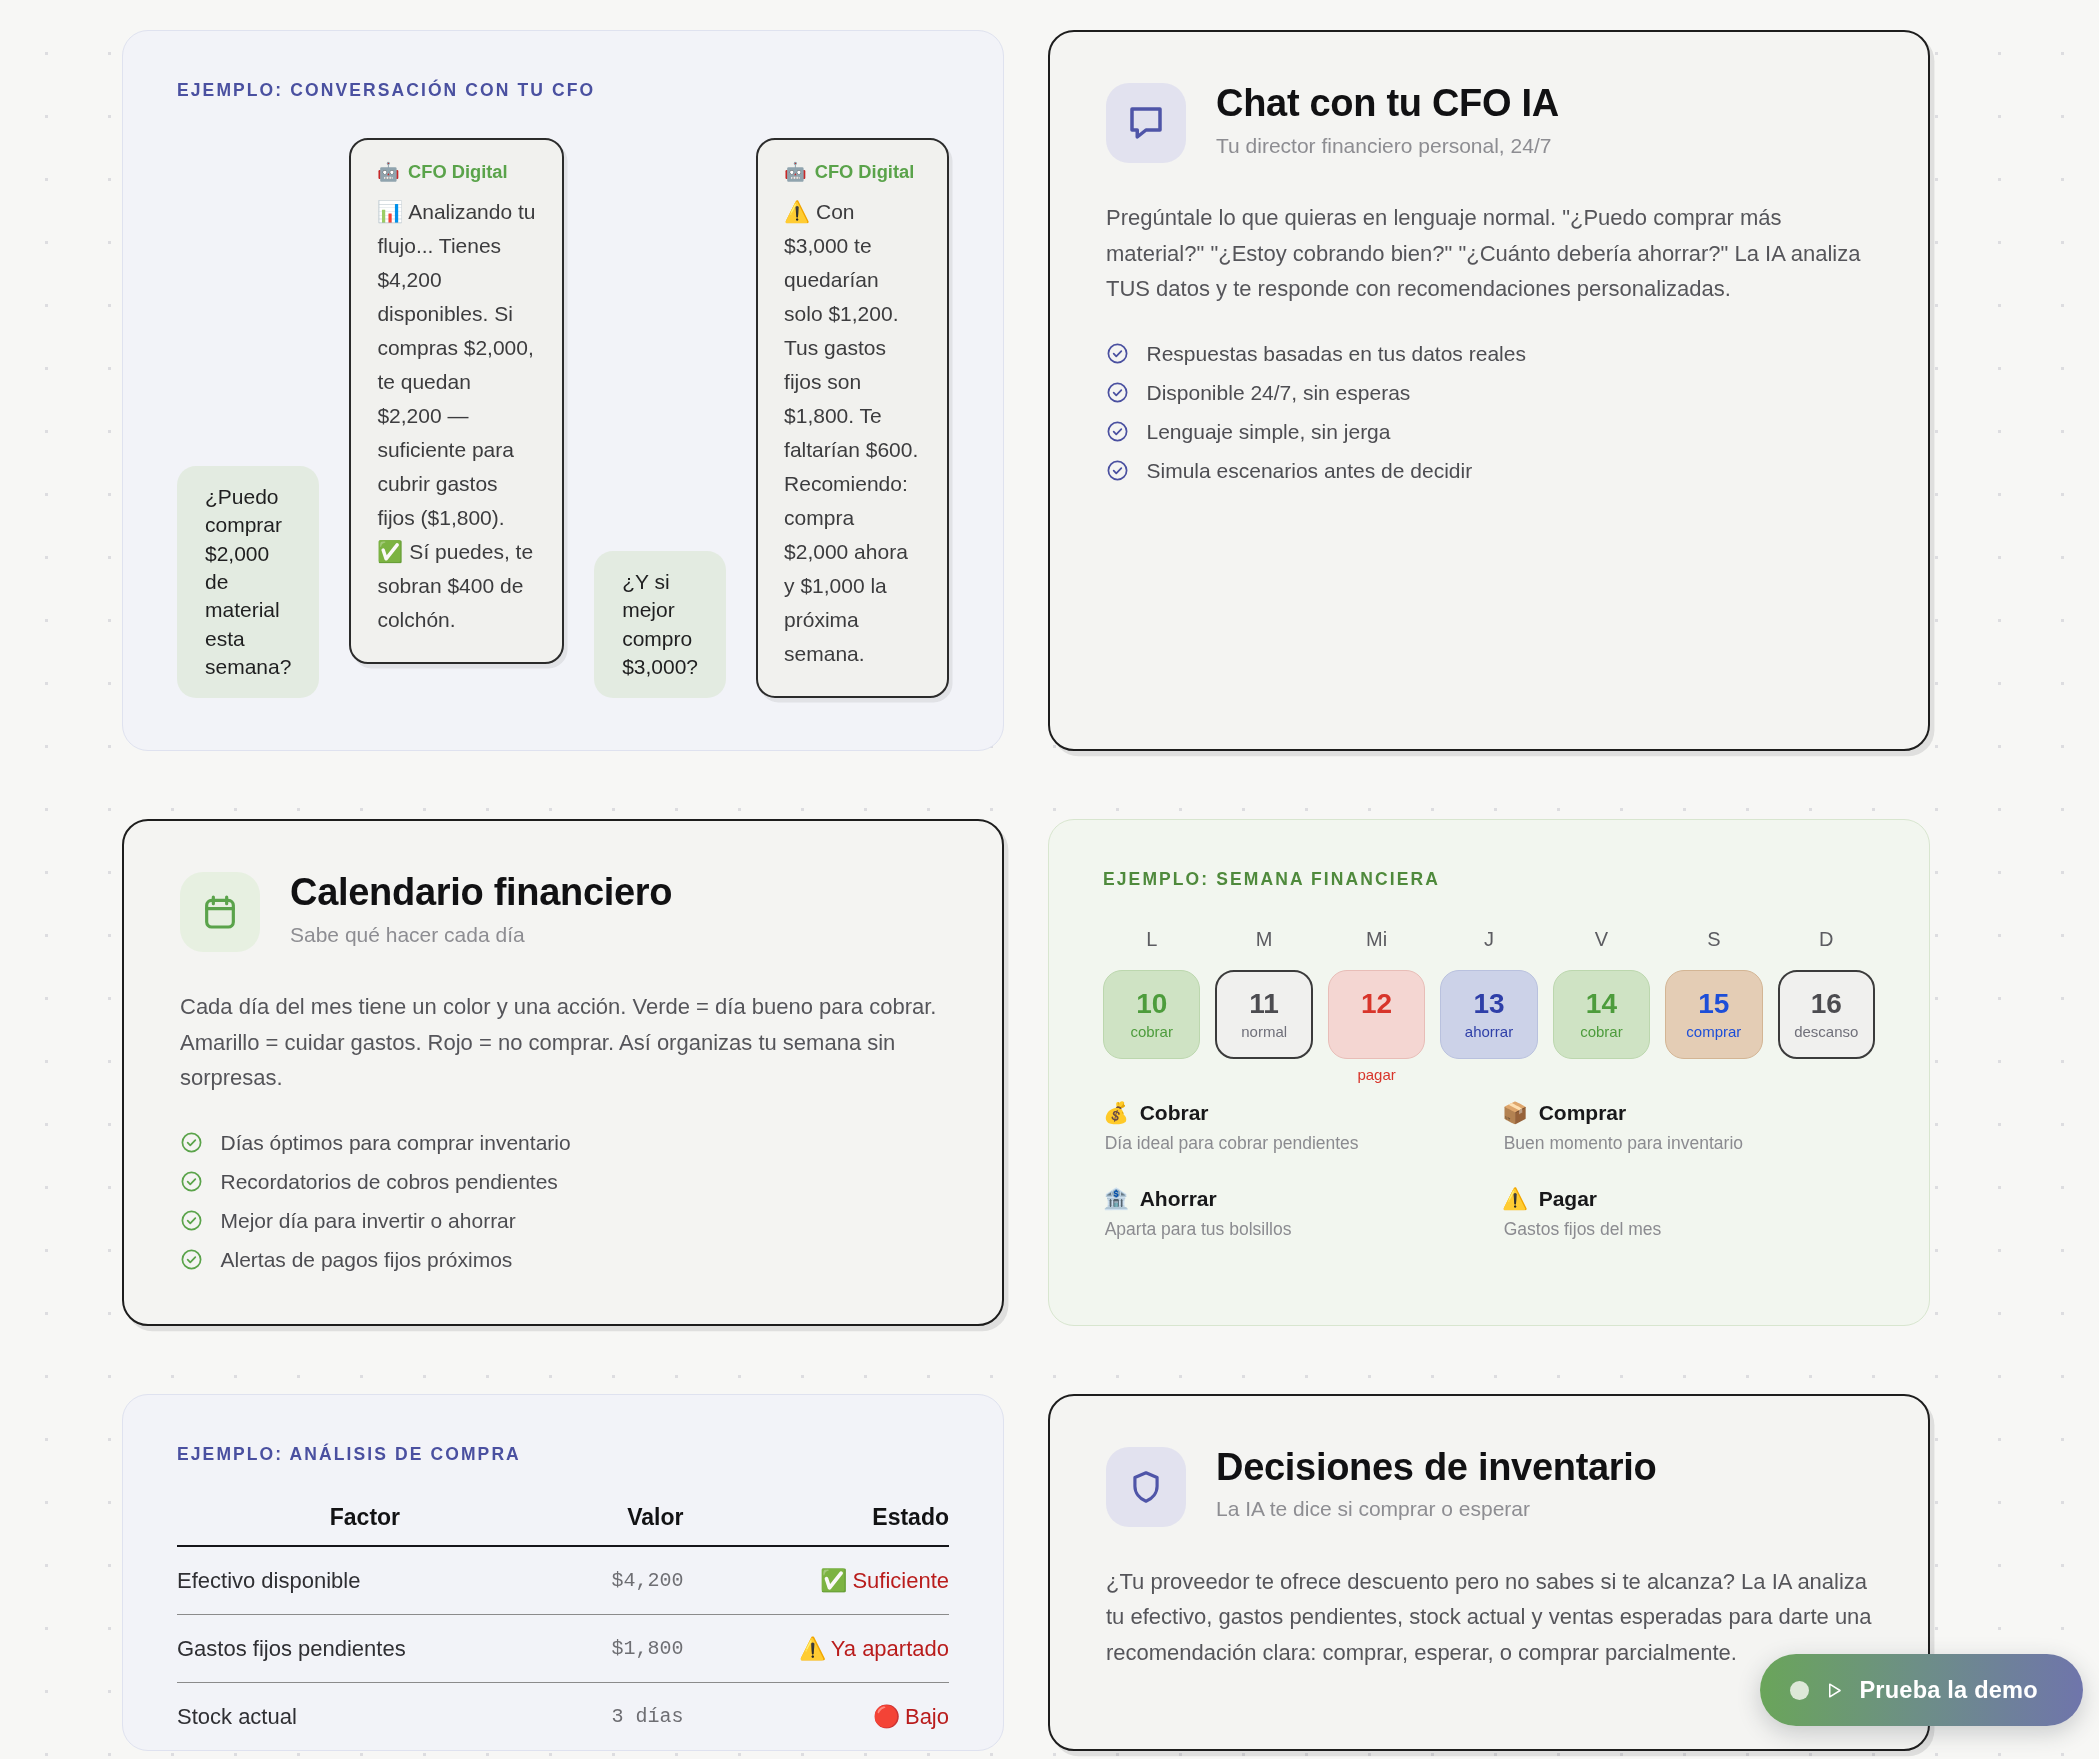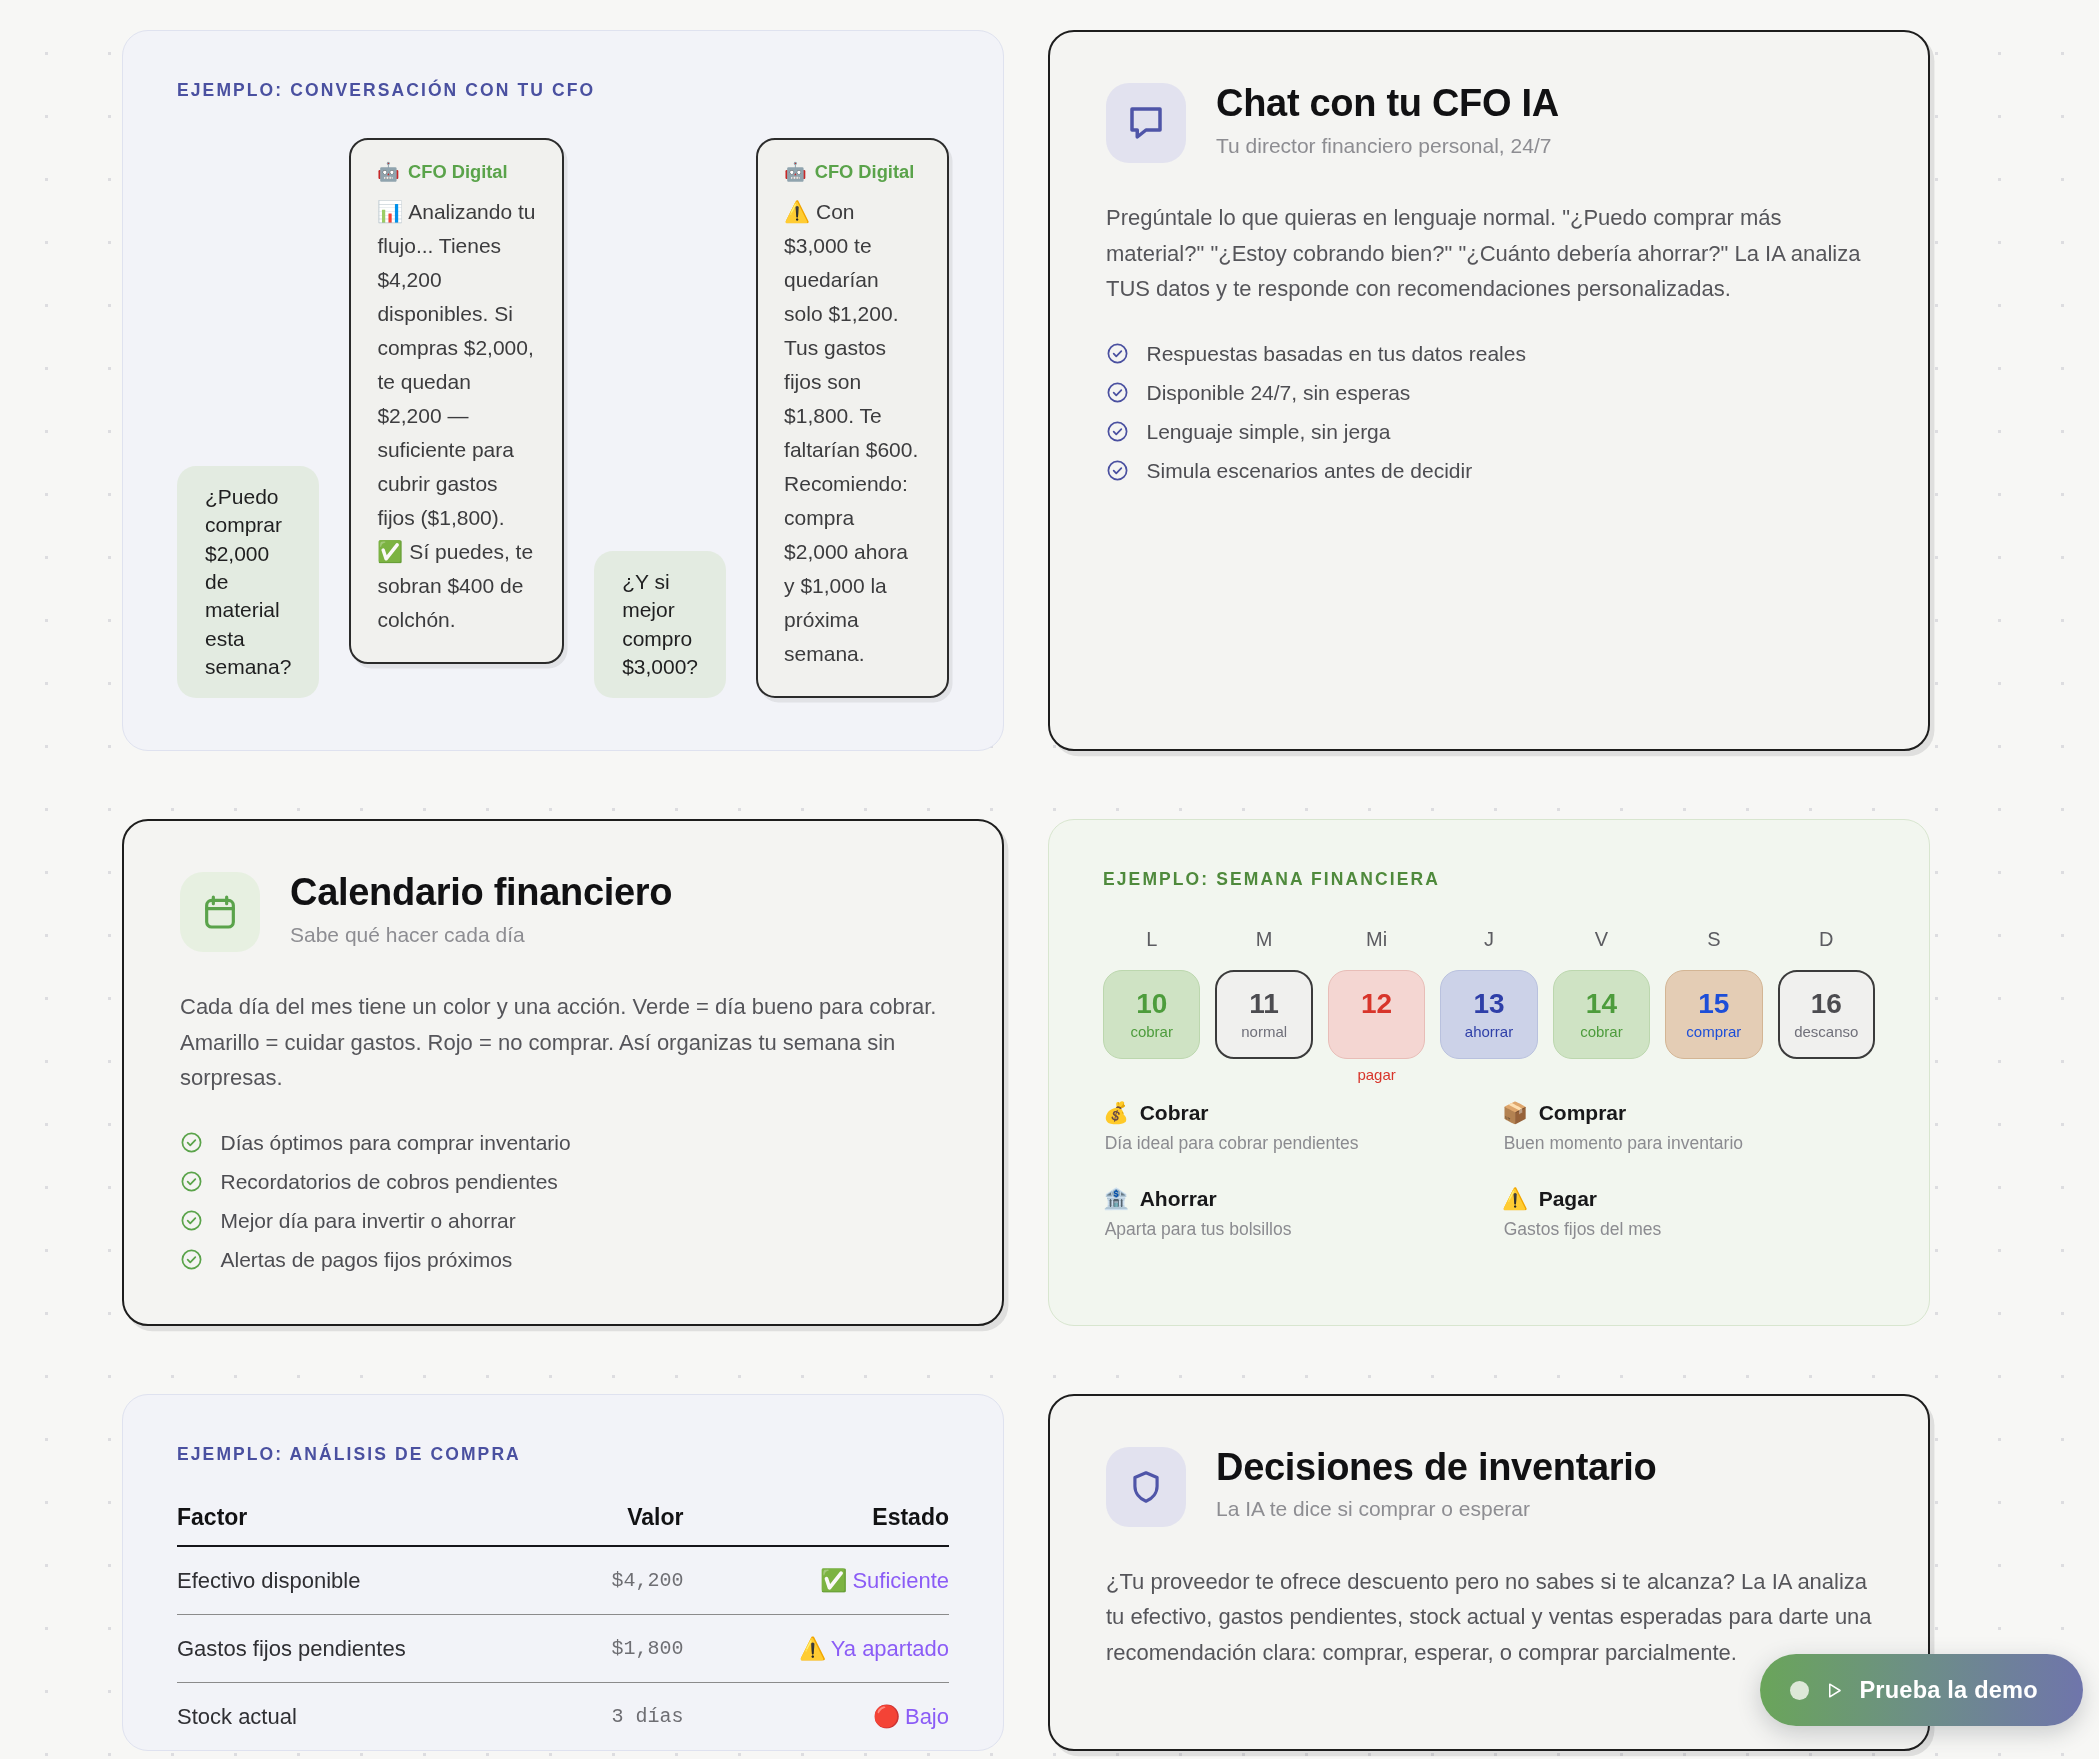--- a/index.html
+++ b/index.html
@@ -220,38 +220,38 @@
     border-collapse: collapse;
     font-size: 22px;
   }
   table.analysis th {
     font-weight: 700;
     color: #121214;
     padding-bottom: 14px;
     border-bottom: 2.6px solid #15151a;
     font-size: 23px;
   }
-  table.analysis th.c1 { text-align: left; }
+  table.analysis th.c1 { text-align: center; }
   table.analysis th.c2 { text-align: right; padding-right: 19px; }
   table.analysis th.c3 { text-align: right; }
 
   table.analysis td {
     padding: 21px 0 20px 0;
     border-bottom: 1.7px solid #8b8b8b;
     color: #2f2f33;
   }
   table.analysis tr:last-child td { border-bottom: none; }
   table.analysis td.c1 { text-align: left; }
   table.analysis td.c2 {
     text-align: right; padding-right: 19px;
     font-family: "Liberation Mono", monospace;
     color: #6e6e73;
     font-size: 20px;
   }
-  table.analysis td.c3 { text-align: right; color: #8b5cf6; margin-top: 16px; }
+  table.analysis td.c3 { text-align: right; color: #b91c1c; margin-top: 16px; }
   table.analysis td.c3 .emoji { margin-right: 4.4px; }
 
   
   .demo-btn {
     position: absolute;
     left: 1760px;
     top: 1654px;
     width: 323px;
     height: 72px;
     border-radius: 36px;

